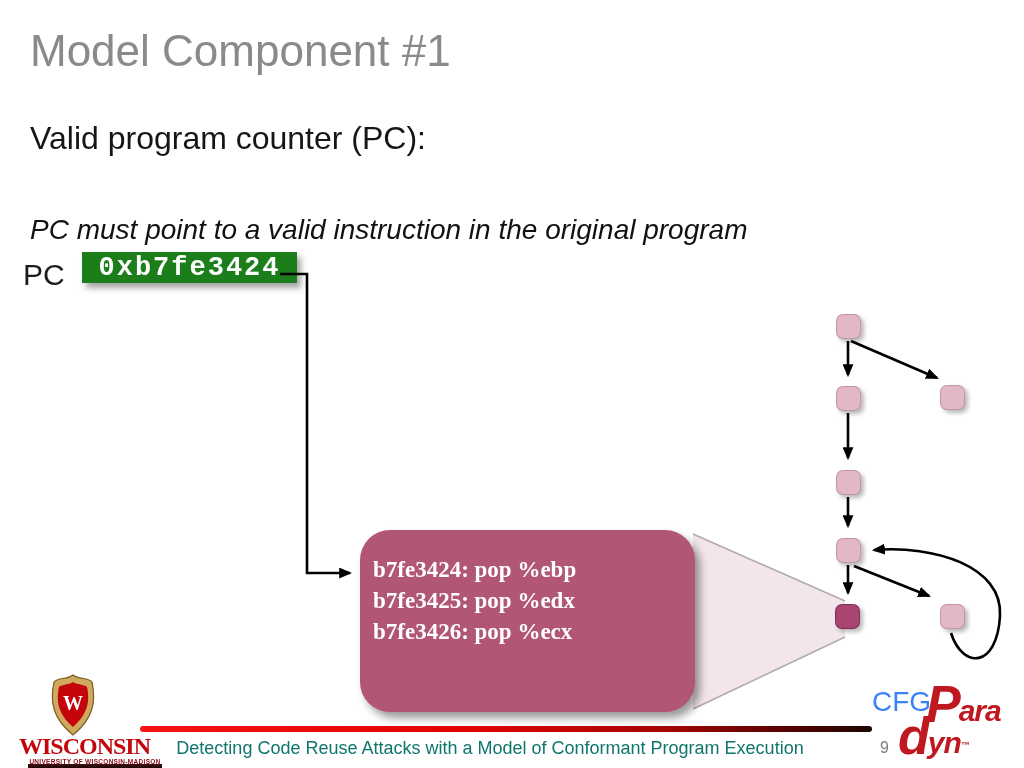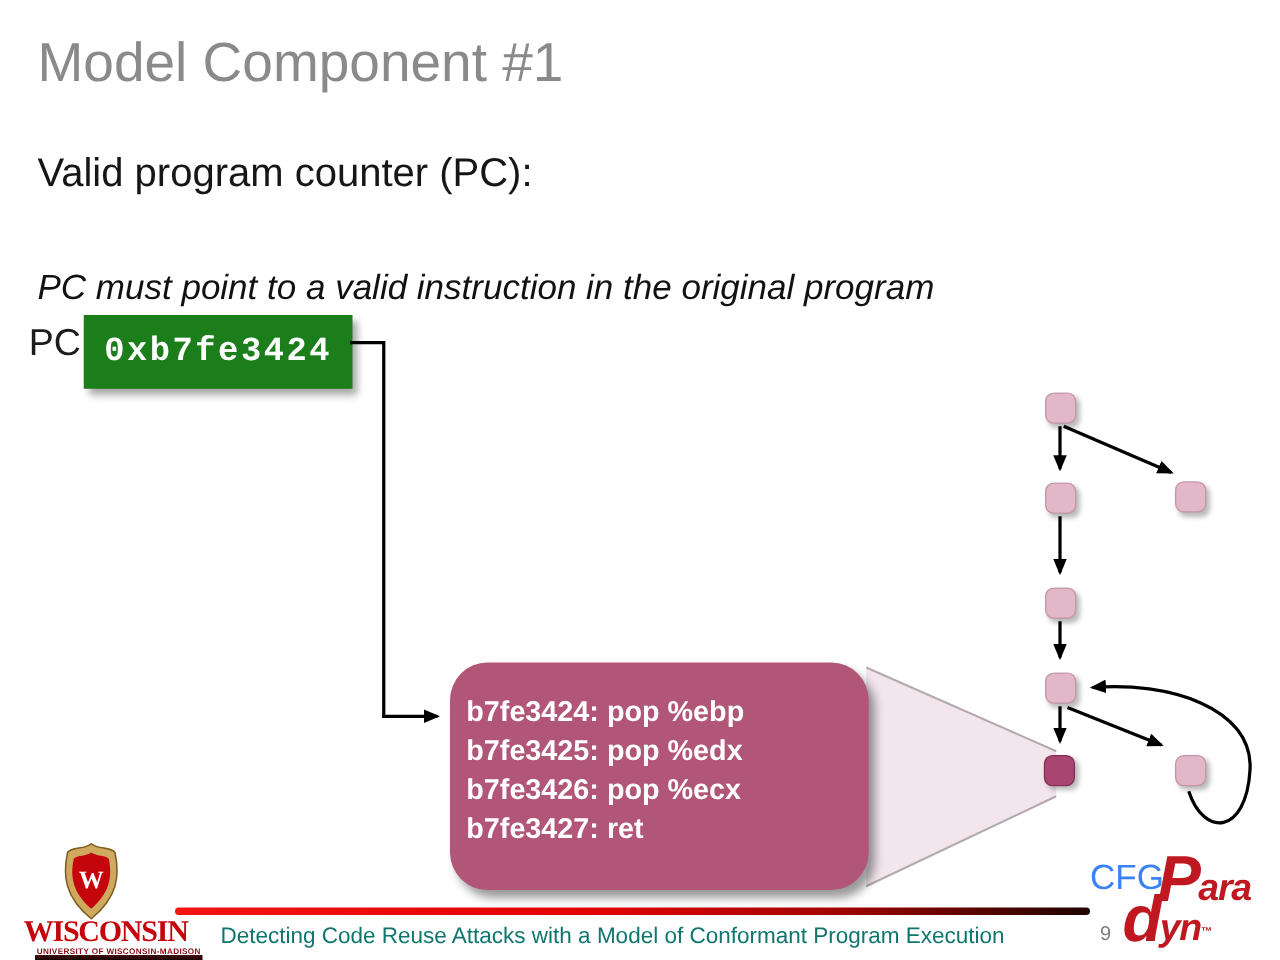--- a/index.html
+++ b/index.html
@@ -20,39 +20,39 @@
   .slide-subheading {
     position:absolute; left:30px; top:182px;
     font-size:28px; font-style:italic; font-weight:400; color:#111111;margin-top:32px;
   }
   
   .pc-label {
     position:absolute; left:23px; top:258px;
     font-size:30px; color:#1c1c1c;
   }
   .pc-box {
-    position:absolute; left:67px; top:252px; width:215px; height:59px;
+    position:absolute; left:82px; top:252px; width:215px; height:31px;
     background:#1b7e1b; box-shadow:4px 5px 6px rgba(0,0,0,0.35);
     display:flex; align-items:center; justify-content:center;
   }
   .pc-box span {
     font-family:"Liberation Mono", monospace; font-weight:bold;
     color:#ffffff; font-size:27px; letter-spacing:2px;
   }
   
   #diagram-svg { position:absolute; left:0; top:0; z-index:1; pointer-events:none; }
   
   .code-box {
     position:absolute; left:360px; top:530px; width:335px; height:182px;
     background:#b25677; border-radius:30px;
     box-shadow:5px 6px 8px rgba(0,0,0,0.40);
     z-index:2; box-sizing:border-box; padding:24px 0 0 13px;
   }
   .code-line {
-    font-family:Liberation Sans, sans-serif; font-weight:bold;
+    font-family:Liberation Serif, serif; font-weight:bold;
     color:#ffffff; font-size:23px; line-height:31px; white-space:pre;
   }
   
   .cfg-node {
     position:absolute; width:25px; height:25px; border-radius:7px;
     background:#e2b7c7; border:1px solid rgba(140,90,110,0.35);
     box-shadow:3px 3px 4px rgba(0,0,0,0.28); box-sizing:border-box; z-index:2;
   }
   .cfg-node.dark { background:#a84570; border-color:rgba(90,25,55,0.5); }
   .cfg-label {
@@ -136,21 +136,20 @@
       <path d="M848,565 L848,593" marker-end="url(#ah)"></path>
       <path d="M854,566 L929,596" marker-end="url(#ah)"></path>
       <path d="M951,633 C963,670 997,668 1000,616 C1003,566 934,545 874,550" marker-end="url(#ah)"></path>
     </g>
   </svg>
 
   <div class="code-box">
     <div class="code-line">b7fe3424: pop %ebp</div>
     <div class="code-line">b7fe3425: pop %edx</div>
     <div class="code-line">b7fe3426: pop %ecx</div>
-    <div class="code-line">b7fe3427: ret</div>
   </div>
 
   <div class="cfg-node" style="left:836px; top:314px;"></div>
   <div class="cfg-node" style="left:836px; top:386px;"></div>
   <div class="cfg-node" style="left:940px; top:385px;"></div>
   <div class="cfg-node" style="left:836px; top:470px;"></div>
   <div class="cfg-node" style="left:836px; top:538px;"></div>
   <div class="cfg-node dark" style="left:835px; top:604px;"></div>
   <div class="cfg-node" style="left:940px; top:604px;"></div>
   <div class="cfg-label">CFG</div>

